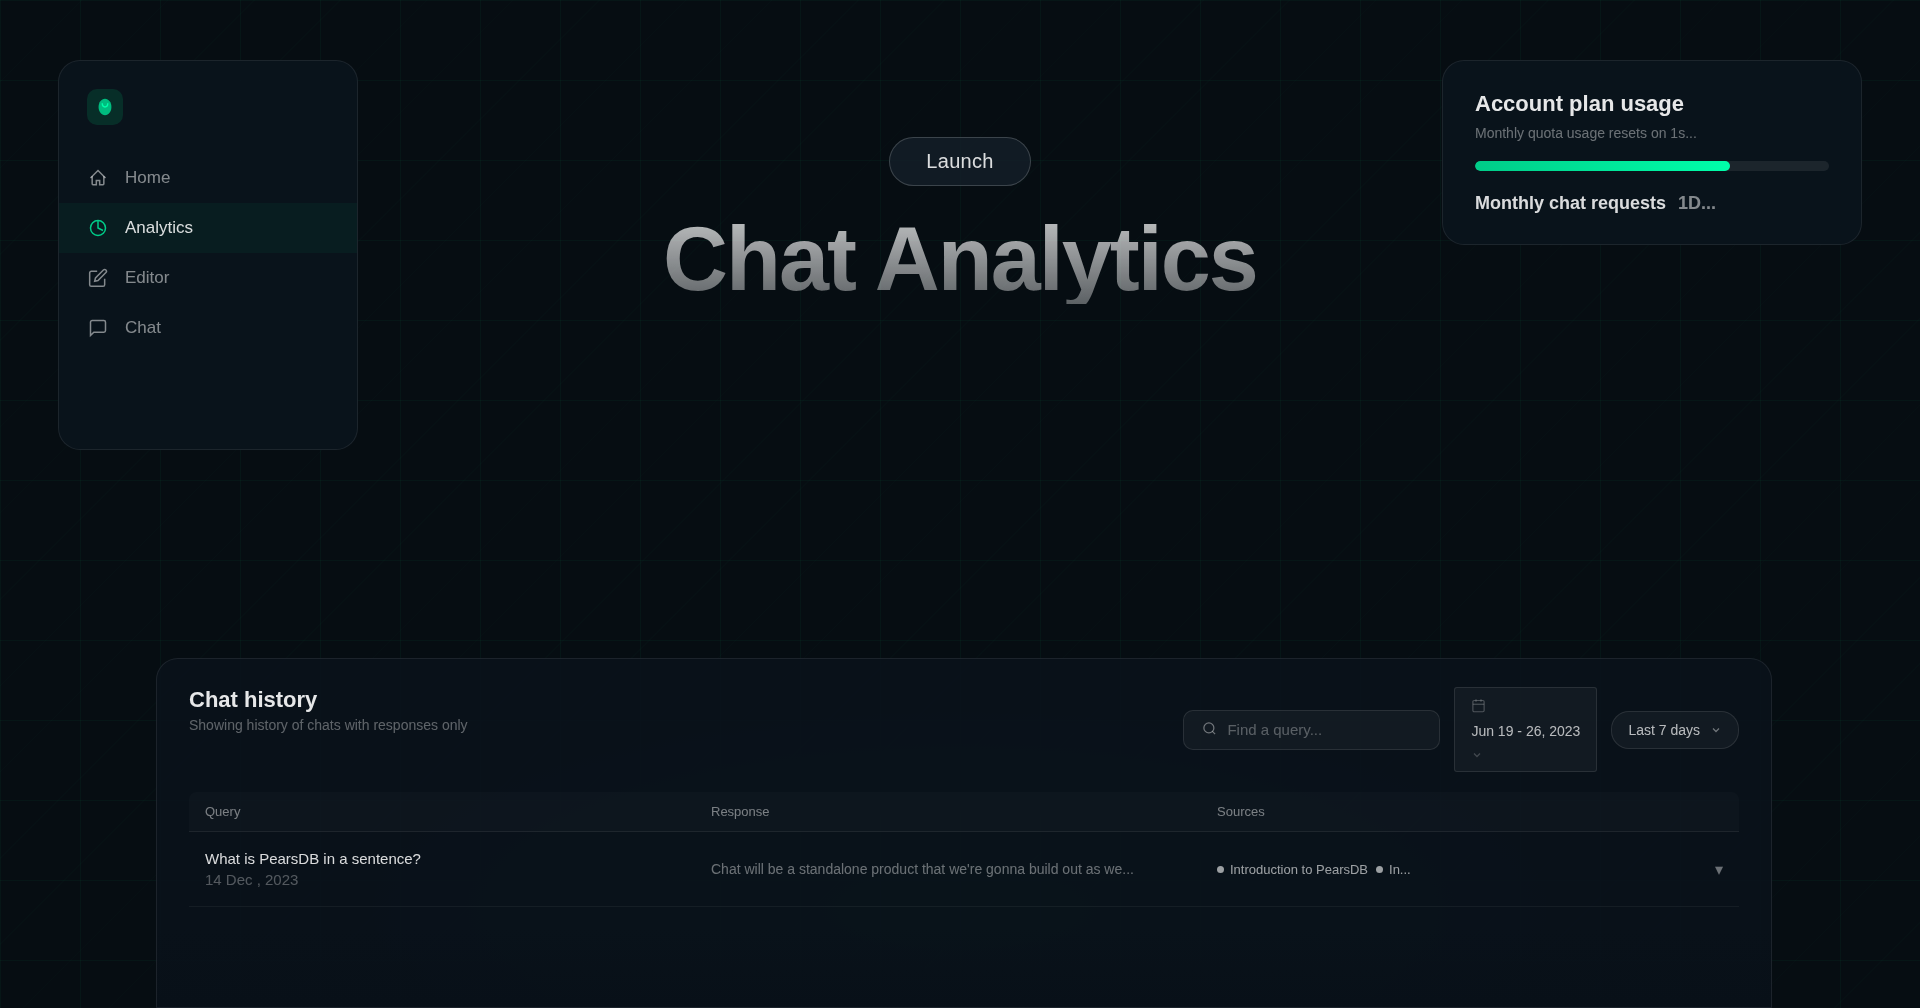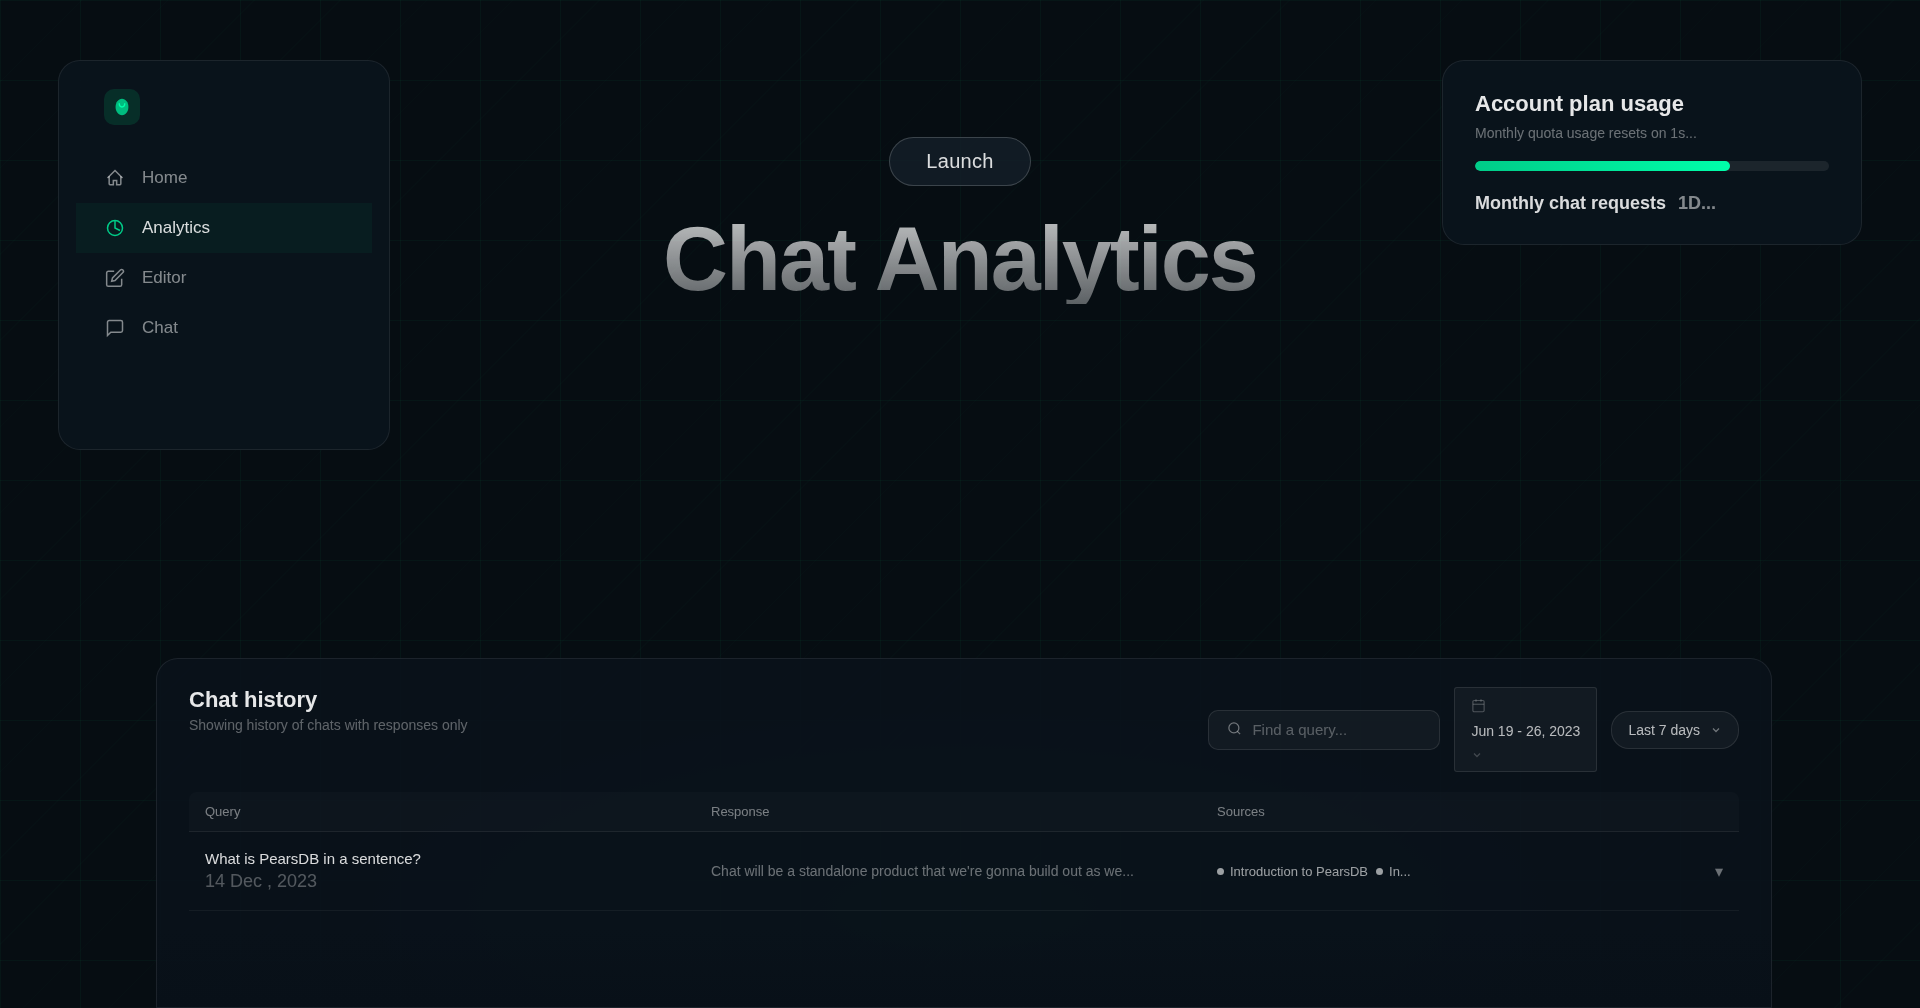--- a/index.html
+++ b/index.html
@@ -52,27 +52,27 @@
       background: radial-gradient(ellipse at center, rgba(0,180,120,0.18) 0%, transparent 70%);
       pointer-events: none;
       z-index: 0;
     }
 
     
     .sidebar {
       position: absolute;
       top: 60px;
       left: 58px;
-      width: 332px;
+      width: 300px;
       height: 390px;
       background: rgba(10, 20, 28, 0.92);
       border: 1px solid rgba(255,255,255,0.08);
       border-radius: 22px;
       z-index: 10;
-      padding: 28px 17px;
+      padding: 28px 0;
     }
 
     .sidebar-logo {
       display: flex;
       align-items: center;
       padding: 0 28px 28px;
     }
 
     .logo-icon {
       width: 36px;
@@ -266,21 +266,21 @@
     }
 
     .search-bar {
       display: flex;
       align-items: center;
       gap: 10px;
       background: rgba(255,255,255,0.04);
       border: 1px solid rgba(255,255,255,0.1);
       border-radius: 10px;
       padding: 10px 18px;
-      width: 232px;
+      width: 257px;
     }
 
     .search-icon {
       color: rgba(255,255,255,0.4);
       font-size: 15px;
     }
 
     .search-input {
       background: transparent;
       border: none;
@@ -356,21 +356,21 @@
     }
 
     .row-query-title {
       font-size: 15px;
       color: rgba(255,255,255,0.85);
       font-weight: 500;
       margin-bottom: 4px;
     }
 
     .row-query-date {
-      font-size: 18px;
+      font-size: 15px;
       color: rgba(255,255,255,0.3);
     }
 
     .row-response {
       font-size: 14px;
       color: rgba(255,255,255,0.4);
       line-height: 1.5;
       padding-right: 20px;
     }
 

